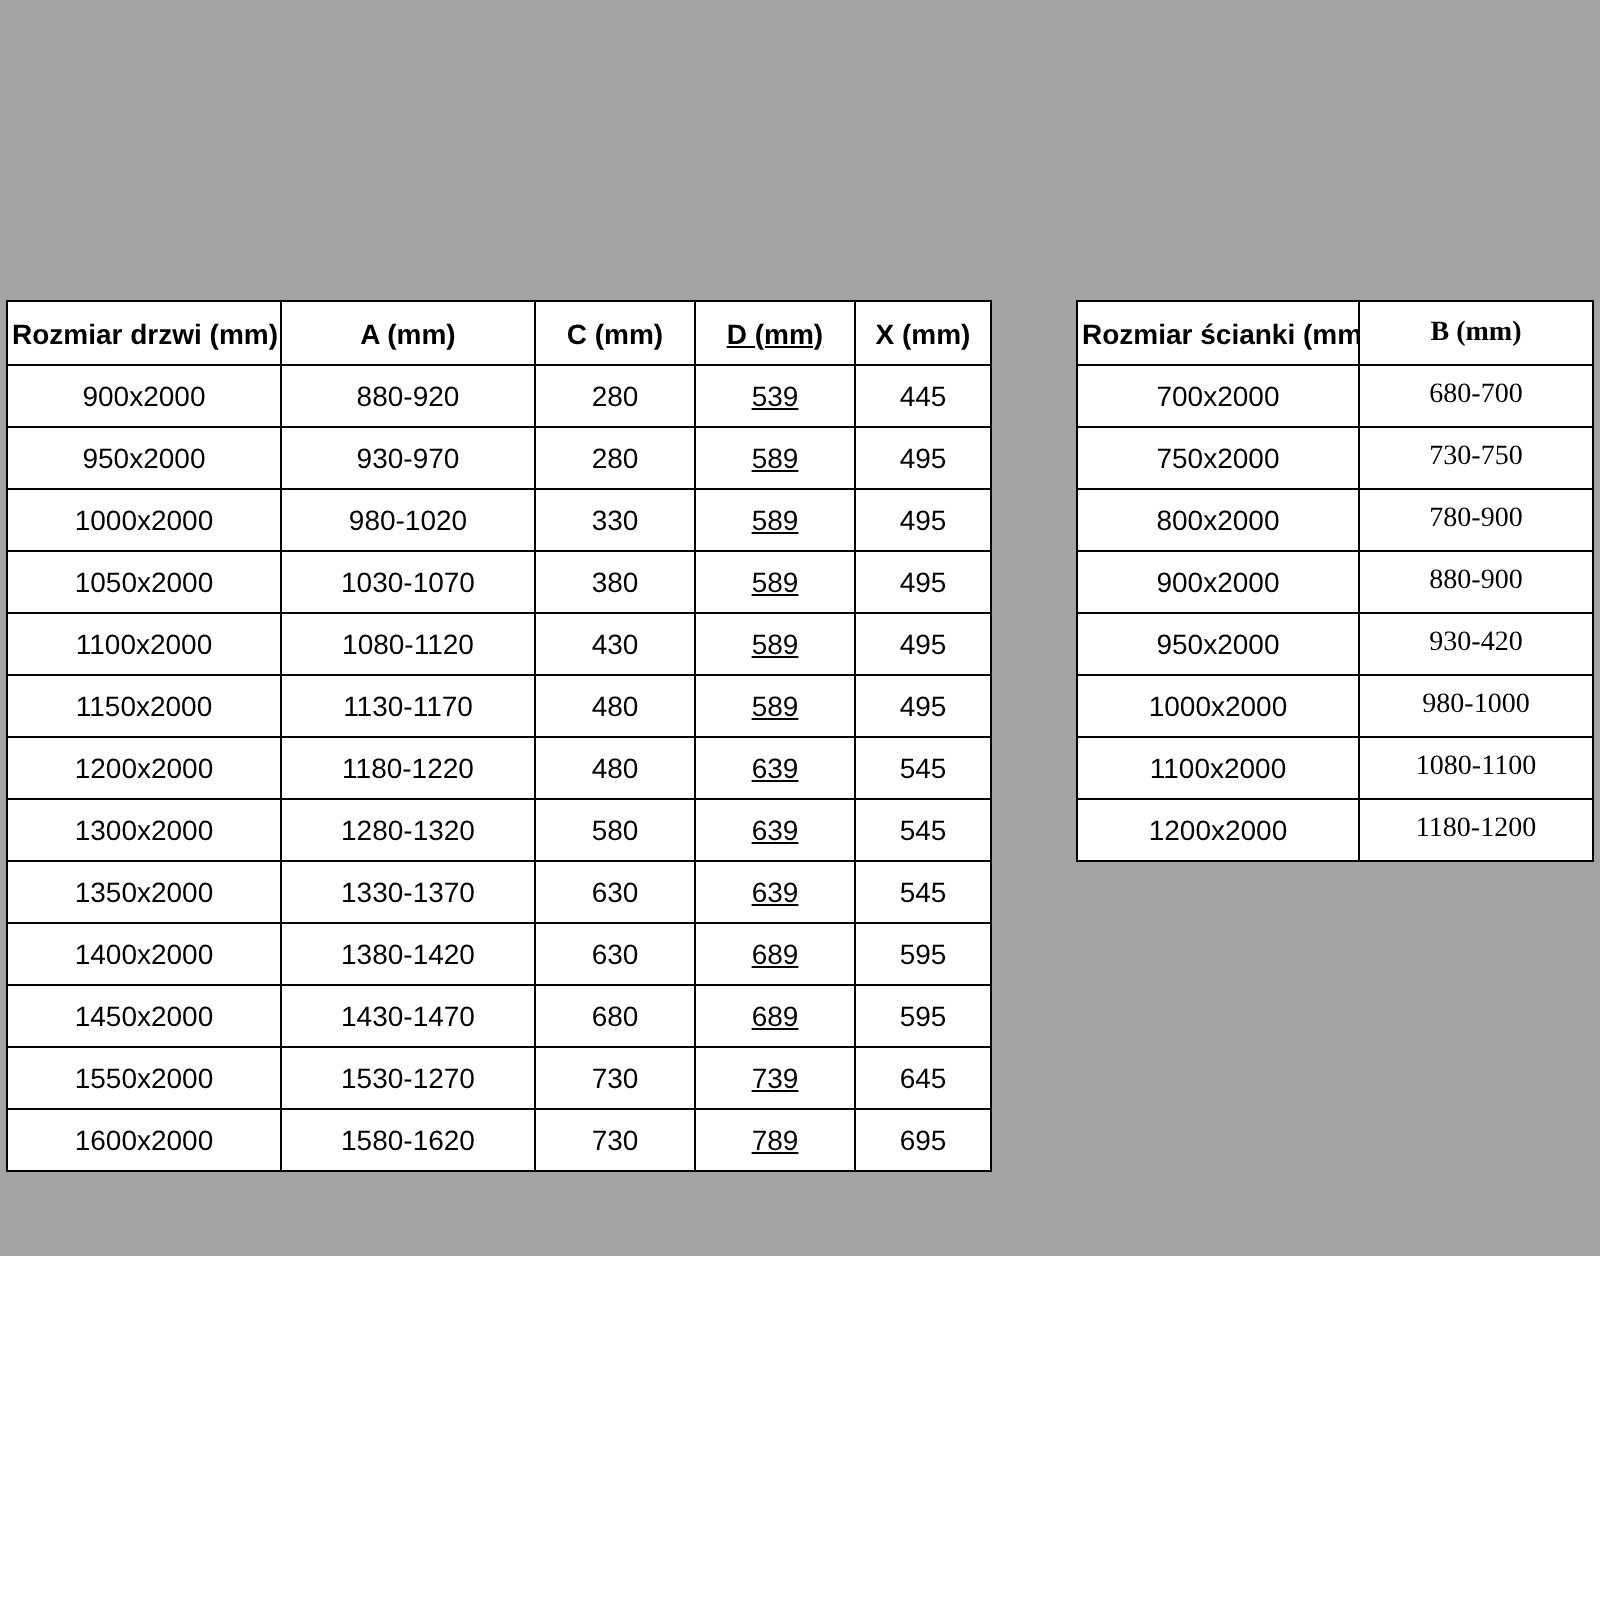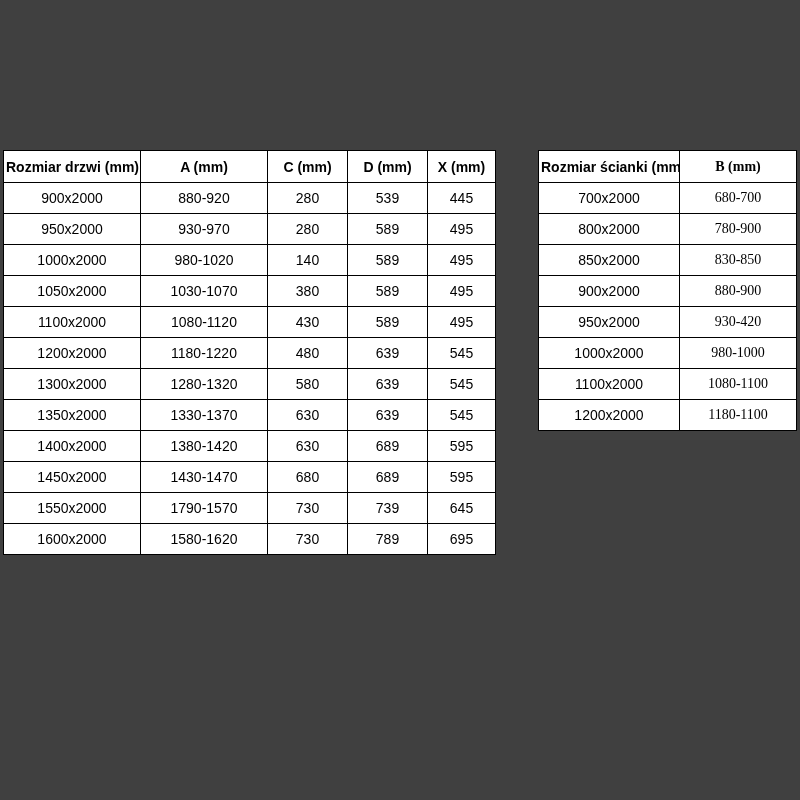--- a/index.html
+++ b/index.html
@@ -9,22 +9,22 @@
   }
   body {
     width: 800px;
     height: 800px;
     font-family: "Liberation Sans", sans-serif;
     color: #000000;
   }
   .canvas {
     position: relative;
     width: 800px;
-    height: 800px;
-    background: #404040;
+    height: 628px;
+    background: #a3a3a3;
     overflow: hidden;
   }
   table.dims {
     position: absolute;
     top: 150px;
     border-collapse: collapse;
     table-layout: fixed;
     background: #ffffff;
     font-size: 14px;
     text-align: center;
@@ -41,21 +41,21 @@
   table.dims th {
     font-weight: bold;
     height: 31px;
   }
   #door-table { left: 3px;   width: 476px; }
   #wall-table { left: 538px; width: 252px; }
 
   #door-table th:nth-child(1), #door-table td:nth-child(1) { width: 132px; }
   #door-table th:nth-child(2), #door-table td:nth-child(2) { width: 122px; }
   #door-table th:nth-child(3), #door-table td:nth-child(3) { width: 75px; }
-  #door-table th:nth-child(4), #door-table td:nth-child(4) { width: 75px; }
+  #door-table th:nth-child(4), #door-table td:nth-child(4) { width: 75px; text-decoration: underline; }
   #door-table th:nth-child(5), #door-table td:nth-child(5) { width: 63px; }
 
   #wall-table th:nth-child(1), #wall-table td:nth-child(1) { width: 136px; }
   #wall-table th:nth-child(2), #wall-table td:nth-child(2) { width: 112px; font-family: Liberation Serif, serif; }
 </style>
 </head>
 <body>
 
 <div class="canvas">
   <table id="door-table" class="dims">
@@ -79,35 +79,42 @@
         <tr>
           <td>950x2000</td>
           <td>930-970</td>
           <td>280</td>
           <td>589</td>
           <td>495</td>
         </tr>
         <tr>
           <td>1000x2000</td>
           <td>980-1020</td>
-          <td>140</td>
+          <td>330</td>
           <td>589</td>
           <td>495</td>
         </tr>
         <tr>
           <td>1050x2000</td>
           <td>1030-1070</td>
           <td>380</td>
           <td>589</td>
           <td>495</td>
         </tr>
         <tr>
           <td>1100x2000</td>
           <td>1080-1120</td>
           <td>430</td>
+          <td>589</td>
+          <td>495</td>
+        </tr>
+        <tr>
+          <td>1150x2000</td>
+          <td>1130-1170</td>
+          <td>480</td>
           <td>589</td>
           <td>495</td>
         </tr>
         <tr>
           <td>1200x2000</td>
           <td>1180-1220</td>
           <td>480</td>
           <td>639</td>
           <td>545</td>
         </tr>
@@ -134,21 +141,21 @@
         </tr>
         <tr>
           <td>1450x2000</td>
           <td>1430-1470</td>
           <td>680</td>
           <td>689</td>
           <td>595</td>
         </tr>
         <tr>
           <td>1550x2000</td>
-          <td>1790-1570</td>
+          <td>1530-1270</td>
           <td>730</td>
           <td>739</td>
           <td>645</td>
         </tr>
         <tr>
           <td>1600x2000</td>
           <td>1580-1620</td>
           <td>730</td>
           <td>789</td>
           <td>695</td>
@@ -161,42 +168,42 @@
           <th>Rozmiar ścianki (mm)</th>
           <th>B (mm)</th>
         </tr>
       </thead>
       <tbody>
         <tr>
           <td>700x2000</td>
           <td>680-700</td>
         </tr>
         <tr>
+          <td>750x2000</td>
+          <td>730-750</td>
+        </tr>
+        <tr>
           <td>800x2000</td>
           <td>780-900</td>
         </tr>
         <tr>
-          <td>850x2000</td>
-          <td>830-850</td>
-        </tr>
-        <tr>
           <td>900x2000</td>
           <td>880-900</td>
         </tr>
         <tr>
           <td>950x2000</td>
           <td>930-420</td>
         </tr>
         <tr>
           <td>1000x2000</td>
           <td>980-1000</td>
         </tr>
         <tr>
           <td>1100x2000</td>
           <td>1080-1100</td>
         </tr>
         <tr>
           <td>1200x2000</td>
-          <td>1180-1100</td>
+          <td>1180-1200</td>
         </tr>
       </tbody>
     </table>
 </div>
 
 </body></html>

